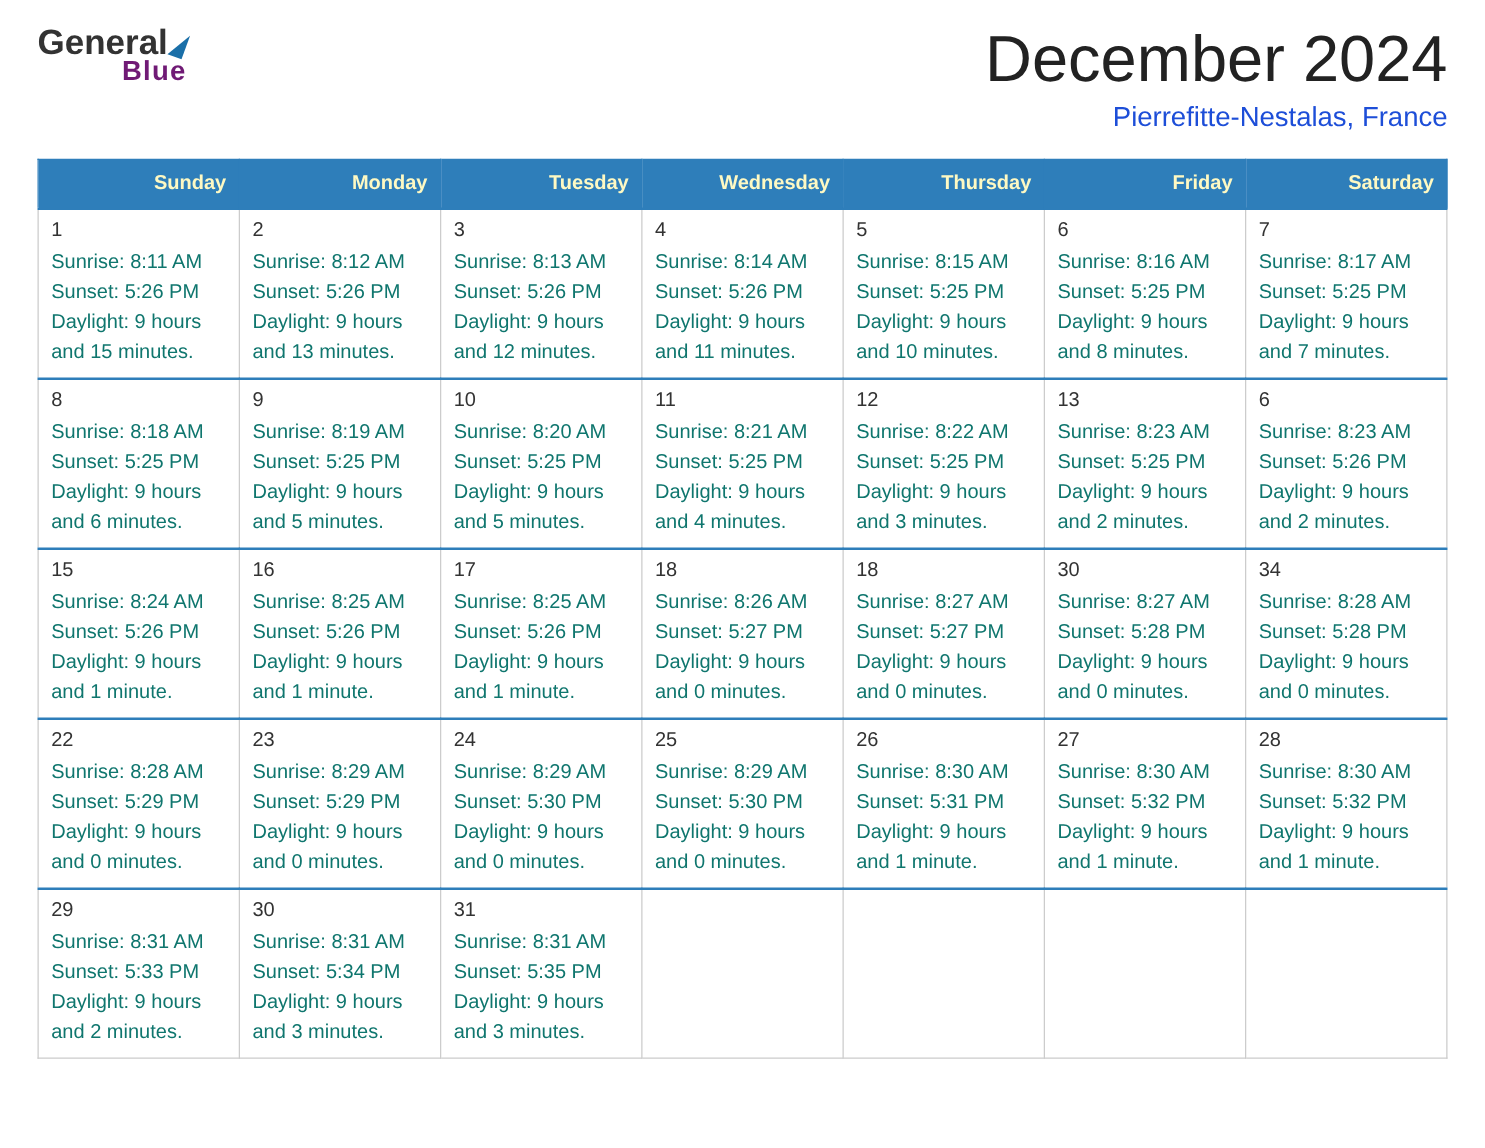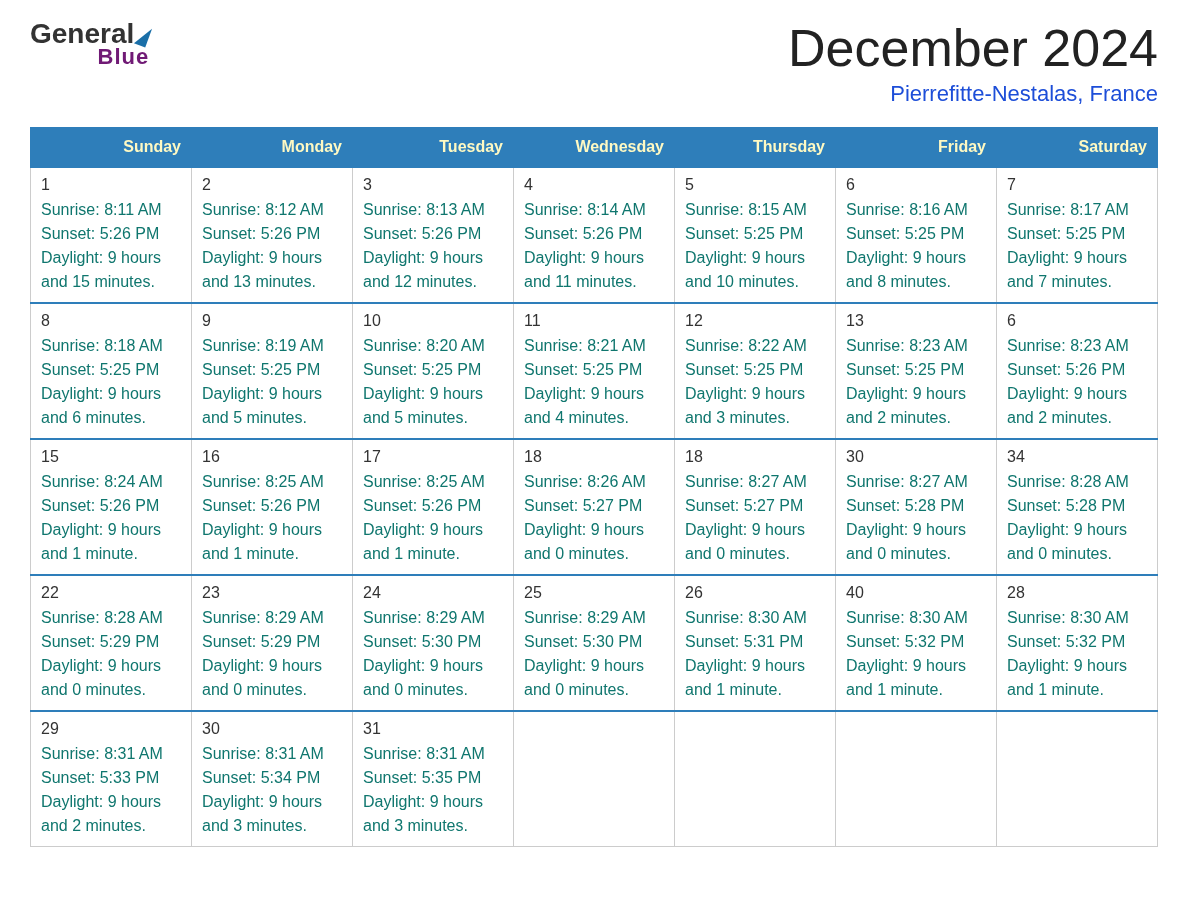--- a/index.html
+++ b/index.html
@@ -226,21 +226,21 @@
         </td>
         <td>
           <span class="day-num">25</span>
           <div class="day-info">Sunrise: 8:29 AM<br>Sunset: 5:30 PM<br>Daylight: 9 hours and 0 minutes.</div>
         </td>
         <td>
           <span class="day-num">26</span>
           <div class="day-info">Sunrise: 8:30 AM<br>Sunset: 5:31 PM<br>Daylight: 9 hours and 1 minute.</div>
         </td>
         <td>
-          <span class="day-num">40</span>
+          <span class="day-num">27</span>
           <div class="day-info">Sunrise: 8:30 AM<br>Sunset: 5:32 PM<br>Daylight: 9 hours and 1 minute.</div>
         </td>
         <td>
           <span class="day-num">28</span>
           <div class="day-info">Sunrise: 8:30 AM<br>Sunset: 5:32 PM<br>Daylight: 9 hours and 1 minute.</div>
         </td>
       </tr>
       <tr>
         <td>
           <span class="day-num">29</span>

